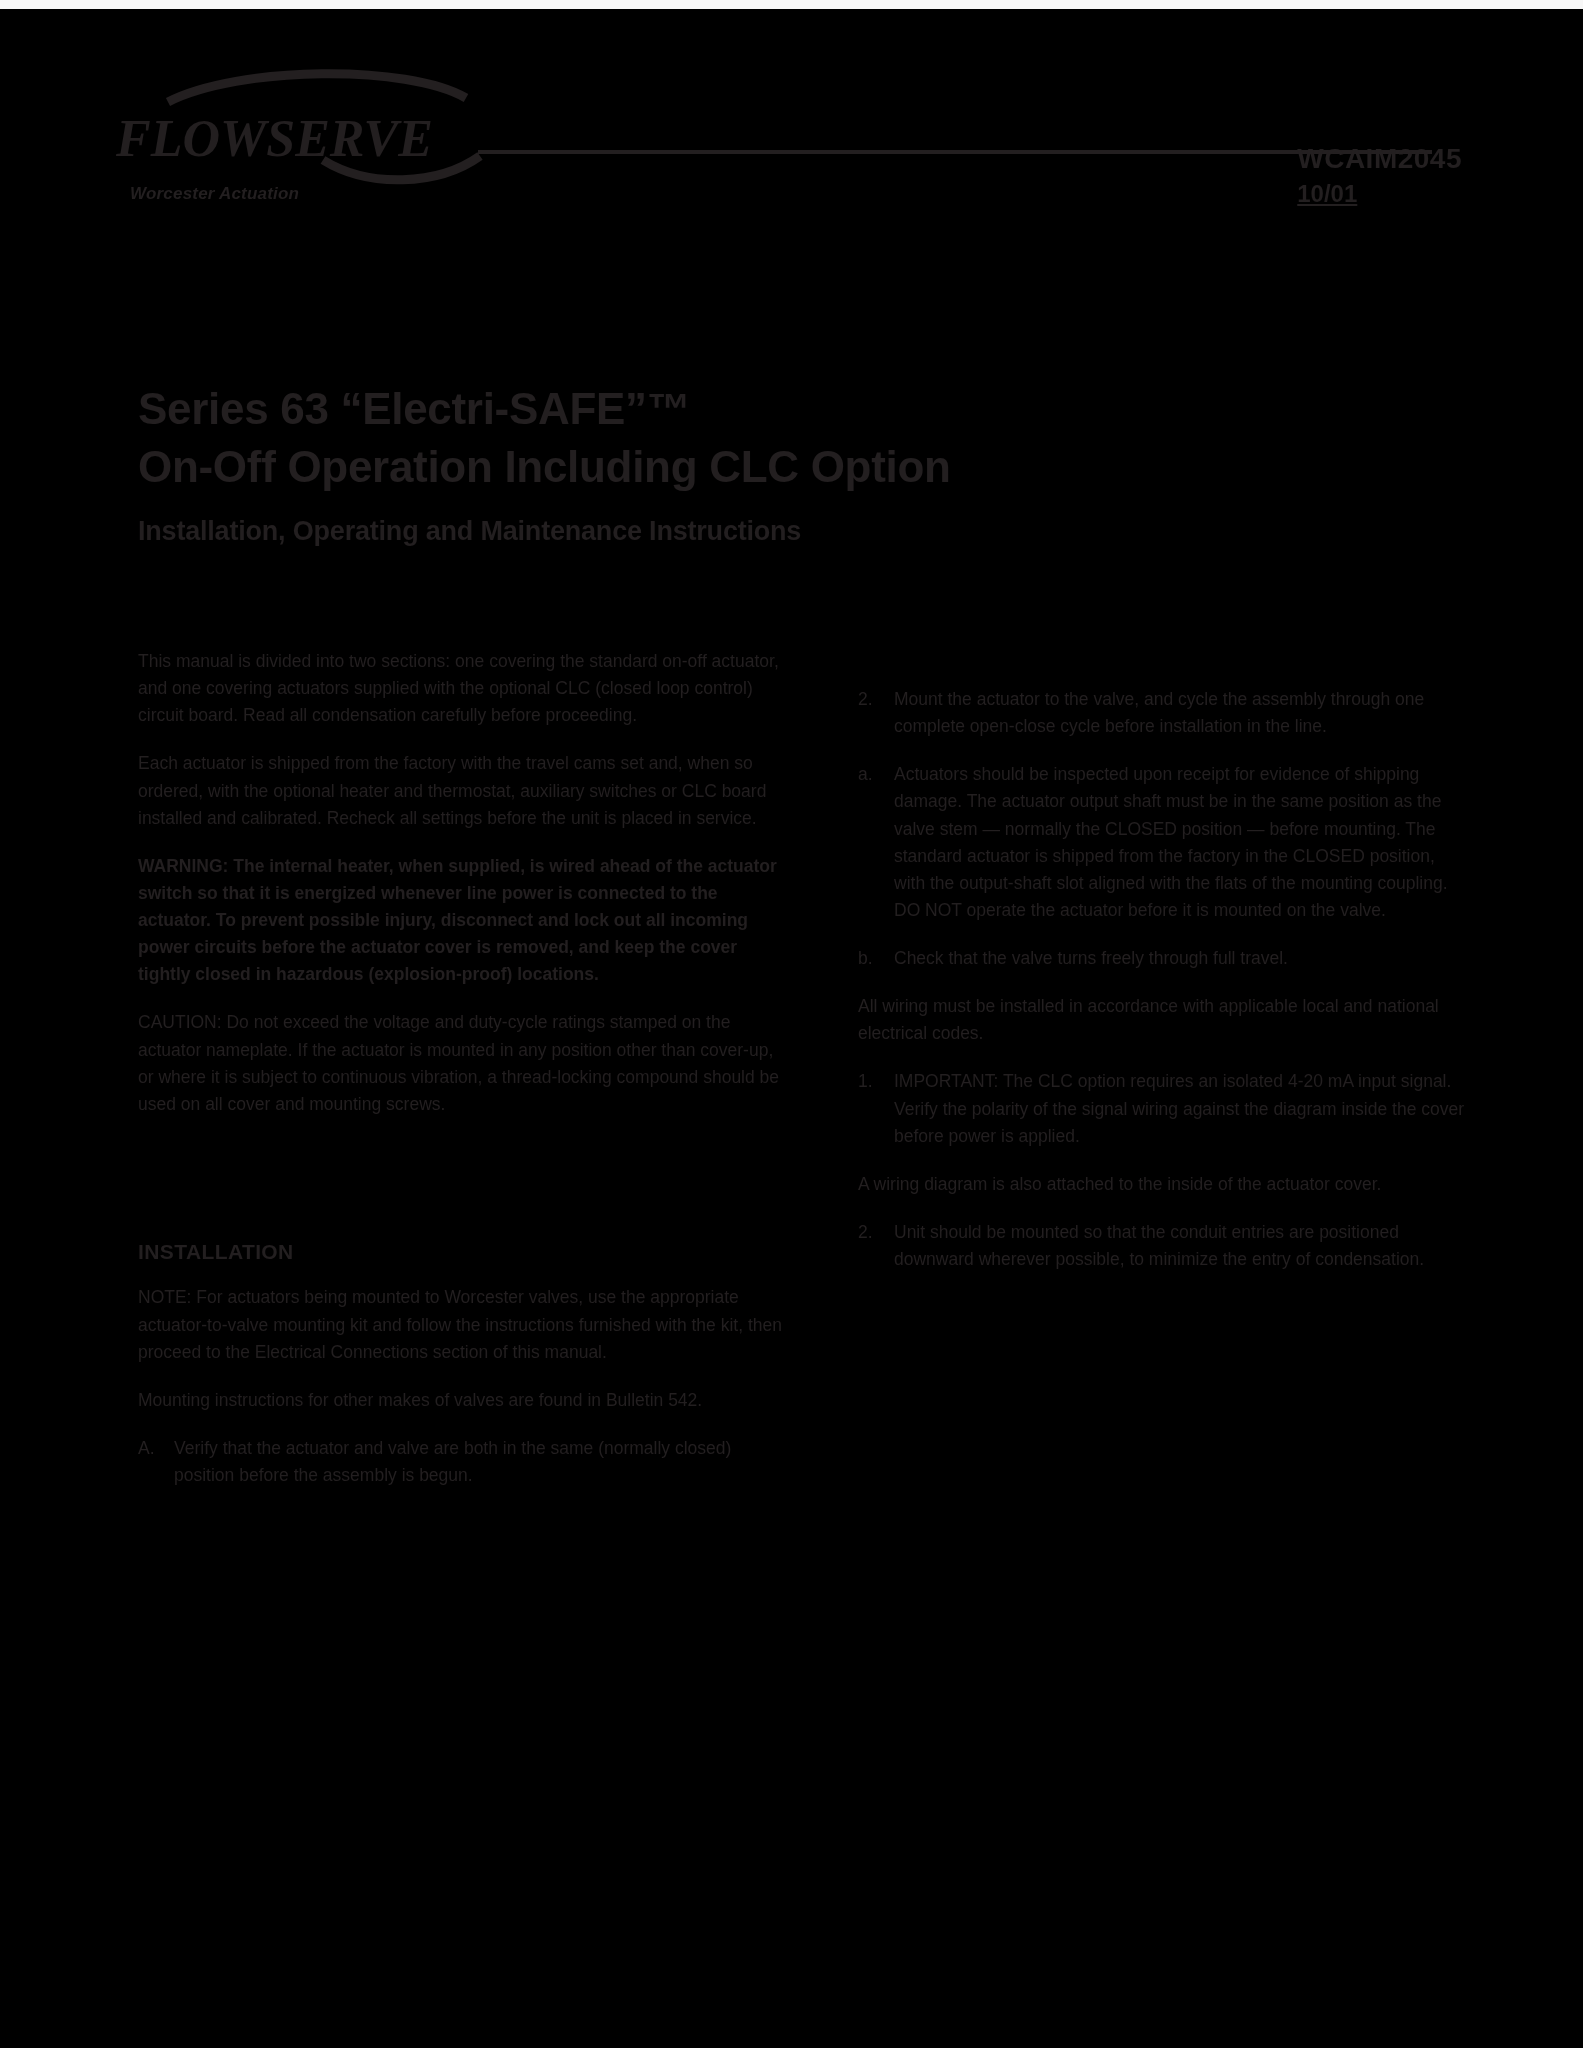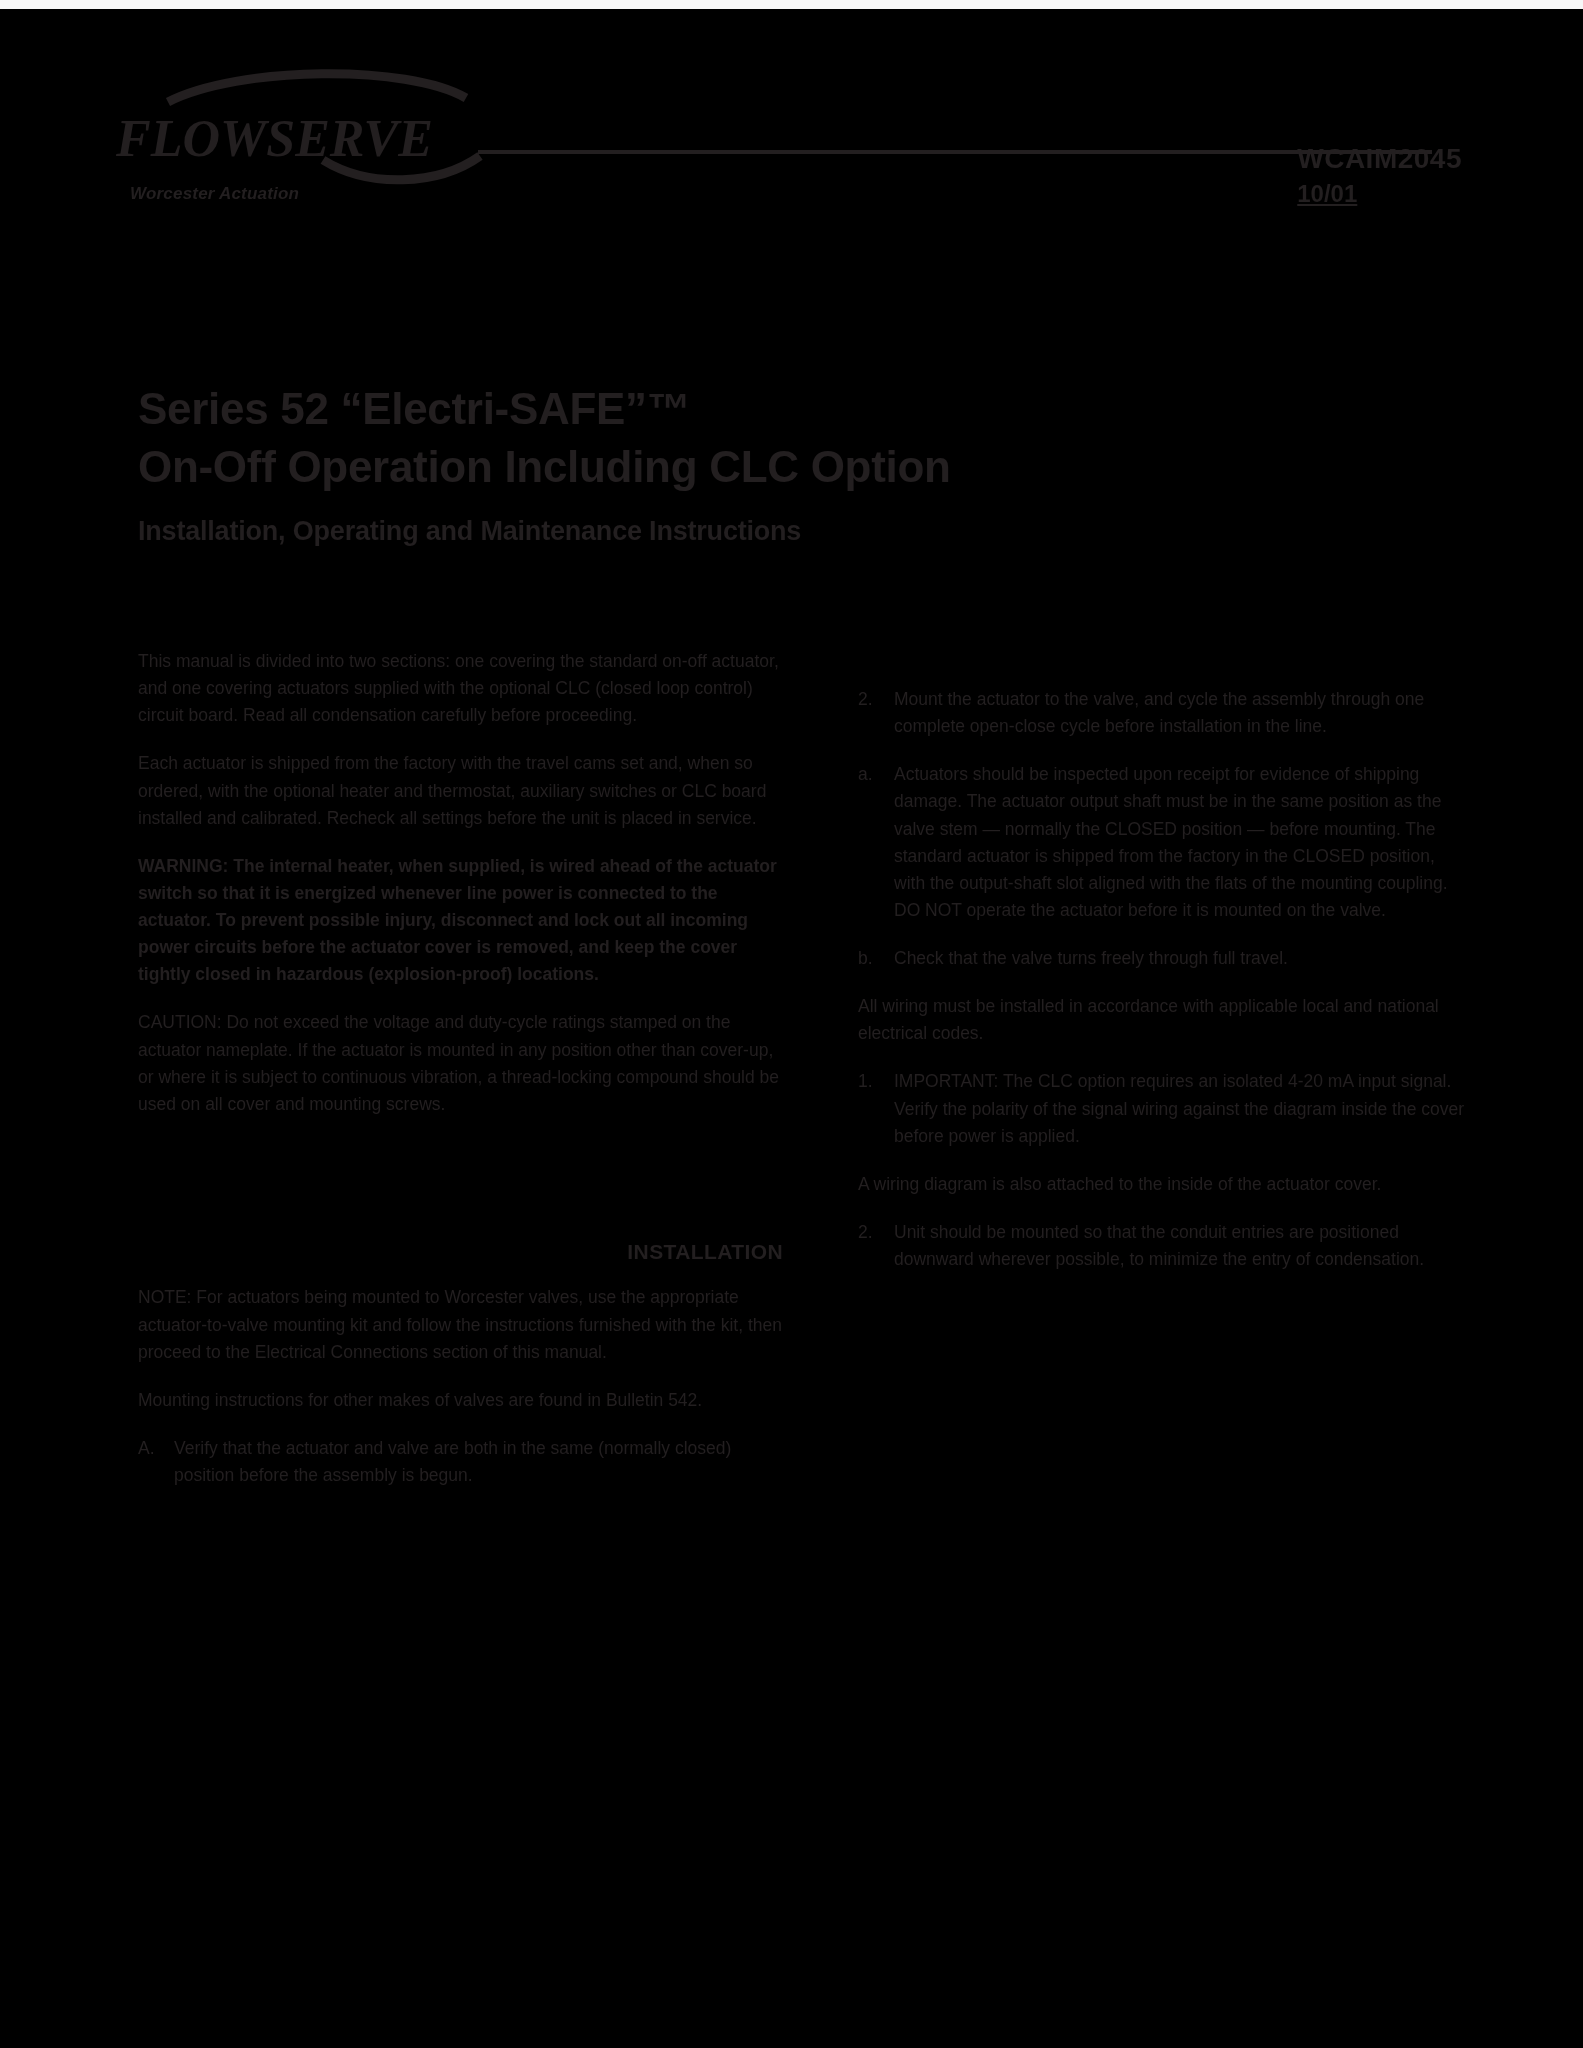--- a/index.html
+++ b/index.html
@@ -20,21 +20,21 @@
   
   #title-block{position:absolute;left:138px;top:380px;width:1330px;}
   .title-line{font-size:44px;font-weight:700;line-height:1.32;letter-spacing:-.3px;}
   #subtitle{font-size:27px;font-weight:700;margin-top:20px;letter-spacing:-.2px;}
   
   .col{position:absolute;top:648px;font-size:17.5px;line-height:1.55;}
   #col-left{left:138px;width:645px;}
   #col-right{left:858px;width:607px;}
   .block{margin:0 0 21px 0;}
   .block.bold{font-weight:700;}
-  .block.heading{font-size:21px;font-weight:700;letter-spacing:.4px;margin:118px 0 16px 0;text-align:right;}
+  .block.heading{font-size:21px;font-weight:700;letter-spacing:.4px;margin:118px 0 16px 0;}
   .block.item{display:flex;}
   .block.item .marker{flex:0 0 36px;}
   .block.item .txt{flex:1 1 auto;}
   svg text{font-family:"Liberation Serif", serif;}
 </style>
 </head>
 <body>
 
 <div id="top-strip"></div>
 
@@ -50,21 +50,21 @@
 </div>
 <div id="logo-rule"></div>
 <div id="logo-sub">Worcester Actuation</div>
 
 <div id="doc-id">
   <div class="num">WCAIM2045</div>
   <div class="date">10/01</div>
 </div>
 
 <div id="title-block">
-  <div class="title-line">Series 52 “Electri-SAFE”™</div>
+  <div class="title-line">Series 63 “Electri-SAFE”™</div>
   <div class="title-line">On-Off Operation Including CLC Option</div>
   <div id="subtitle">Installation, Operating and Maintenance Instructions</div>
 </div>
 
 <div id="col-left" class="col">
     <div class="block p">This manual is divided into two sections: one covering the standard on-off actuator, and one covering actuators supplied with the optional CLC (closed loop control) circuit board. Read all condensation carefully before proceeding.</div>
     <div class="block p">Each actuator is shipped from the factory with the travel cams set and, when so ordered, with the optional heater and thermostat, auxiliary switches or CLC board installed and calibrated. Recheck all settings before the unit is placed in service.</div>
     <div class="block p bold">WARNING: The internal heater, when supplied, is wired ahead of the actuator switch so that it is energized whenever line power is connected to the actuator. To prevent possible injury, disconnect and lock out all incoming power circuits before the actuator cover is removed, and keep the cover tightly closed in hazardous (explosion-proof) locations.</div>
     <div class="block p">CAUTION: Do not exceed the voltage and duty-cycle ratings stamped on the actuator nameplate. If the actuator is mounted in any position other than cover-up, or where it is subject to continuous vibration, a thread-locking compound should be used on all cover and mounting screws.</div>
     <div class="block heading">INSTALLATION</div>

